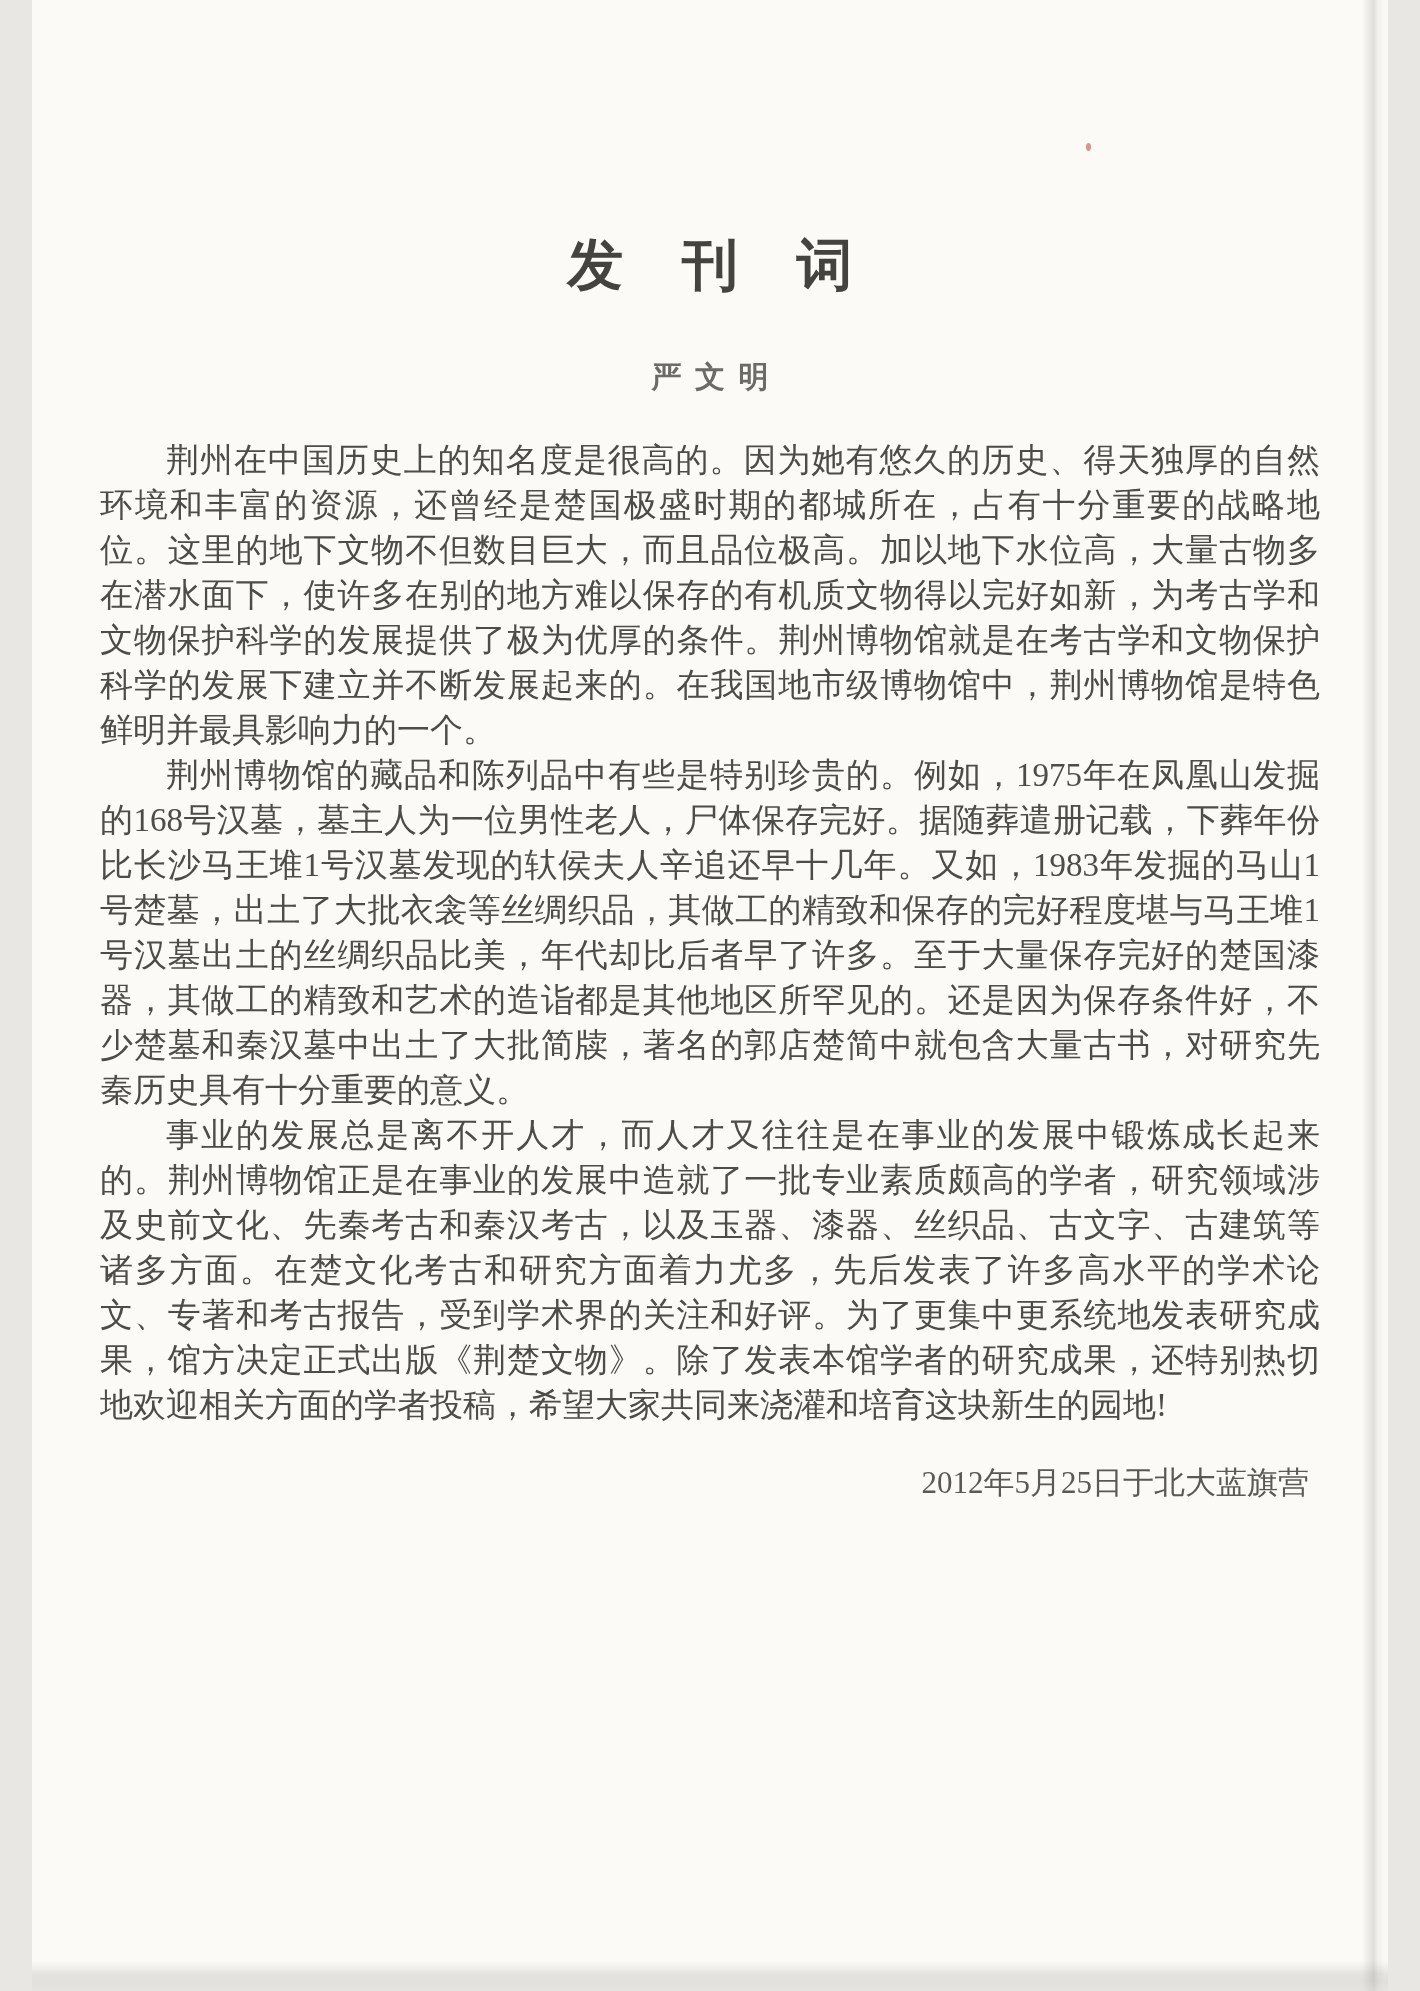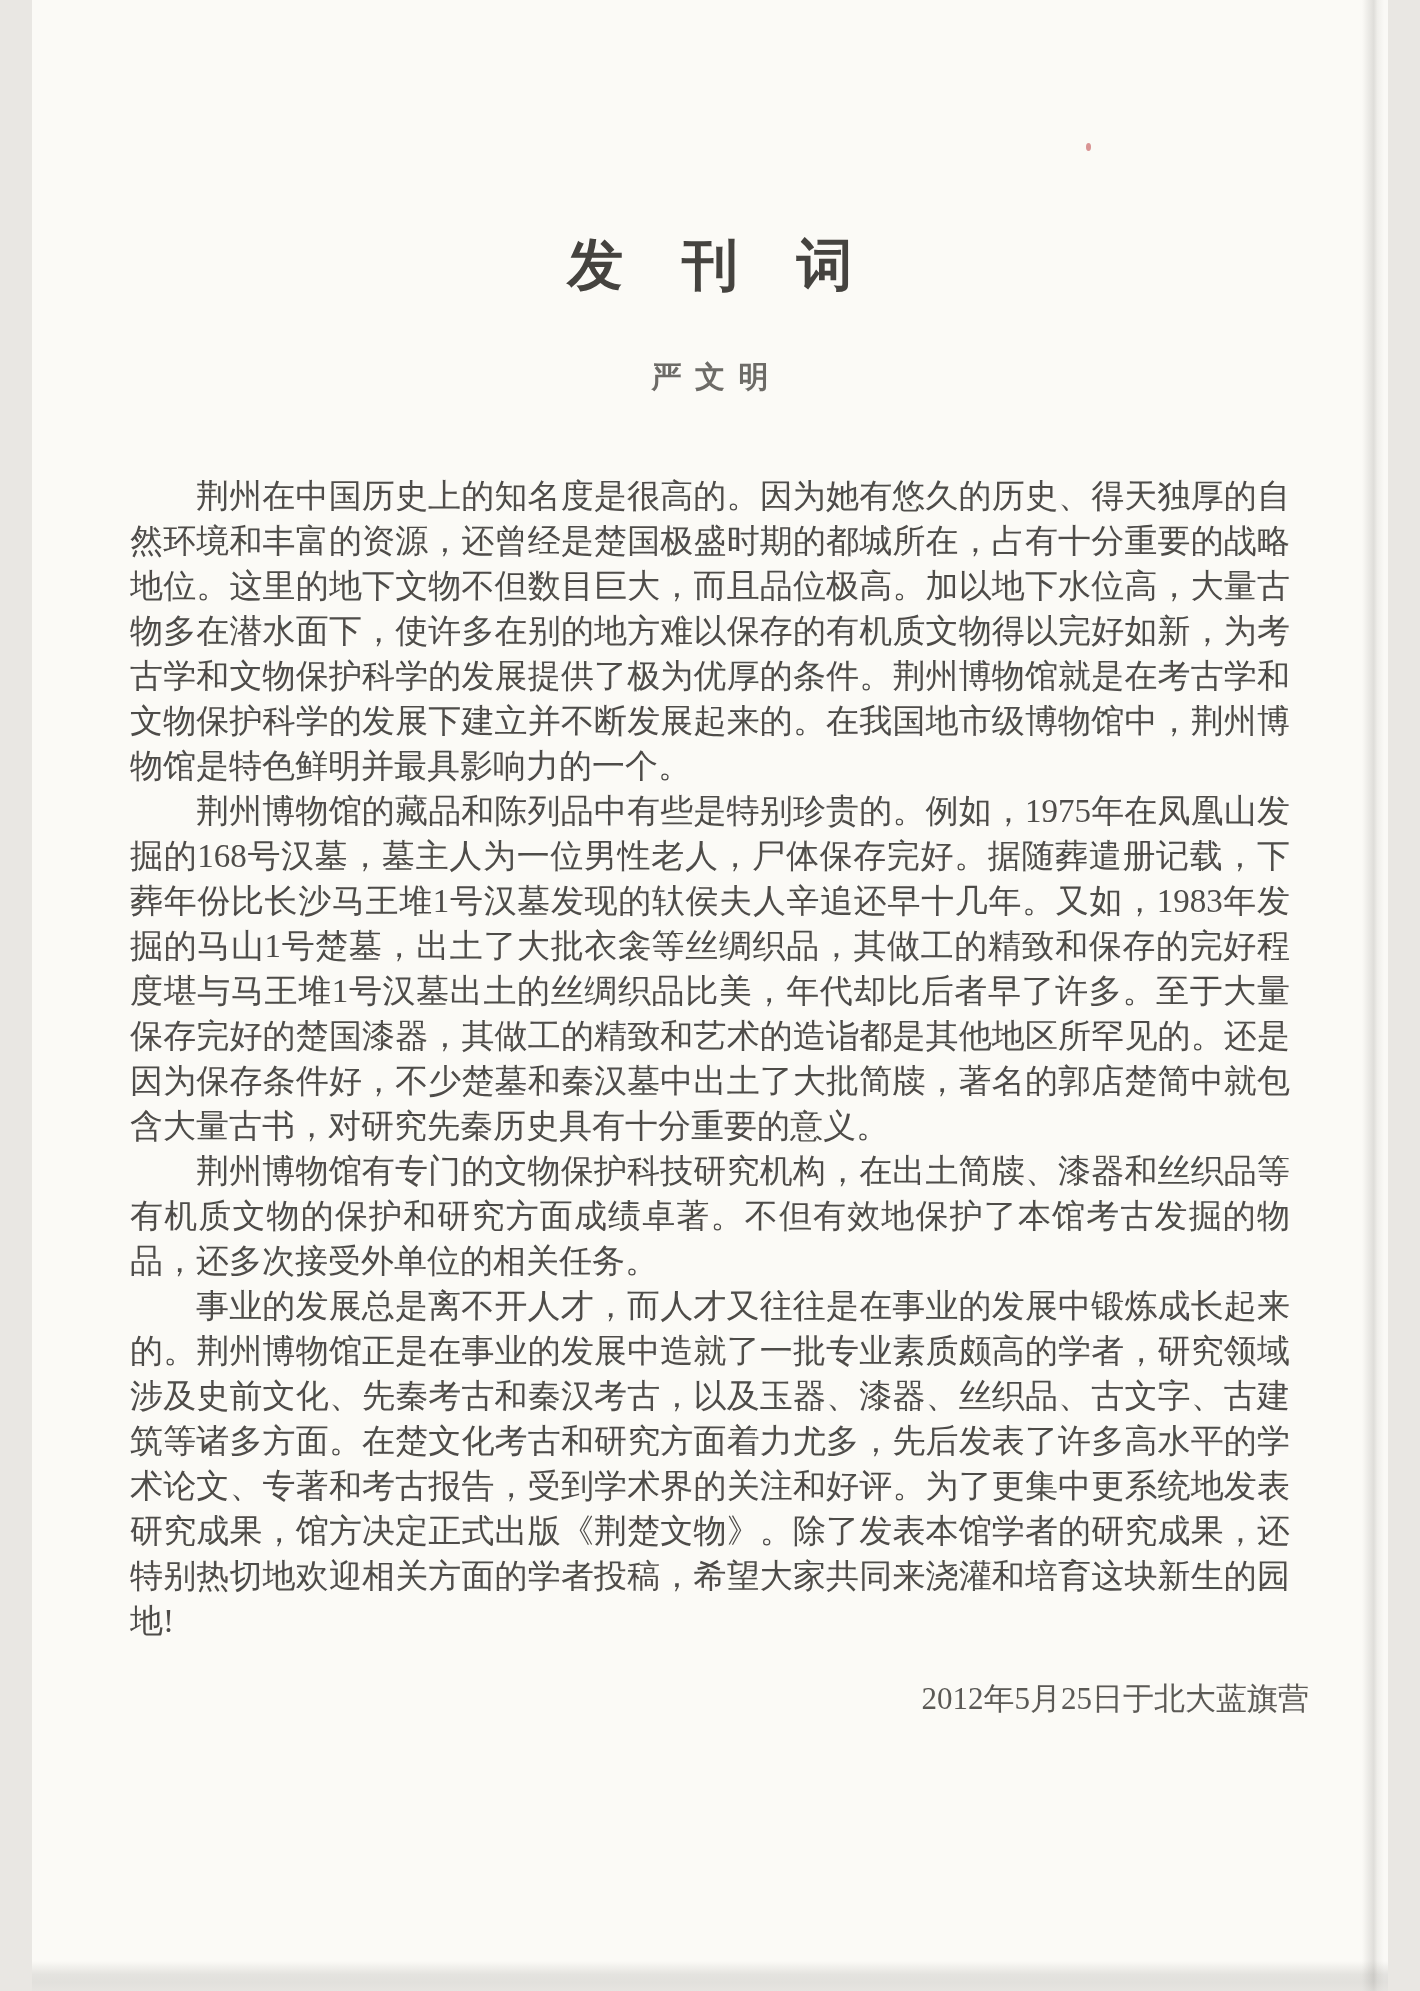--- a/index.html
+++ b/index.html
@@ -31,22 +31,22 @@
   .author {
     margin-top: 58px;
     text-align: center;
     font-size: 30px;
     font-weight: bold;
     color: #6d6b67;
     letter-spacing: 0.45em;
     text-indent: 0.45em;
   }
   .body-text {
-    margin-top: 76px;
-    padding: 0 98px;
+    margin-top: 40px;
+    padding: 0 68px;
   }
   .body-text p {
     margin: 0;
     font-size: 33px;
     line-height: 45px;
     text-align: justify;
     text-justify: inter-character;
     text-indent: 2em;
     color: #4e4c49;
   }
@@ -100,21 +100,20 @@
 
 <div class="page">
 
   <h1 class="page-title">发刊词</h1>
 
   <div class="author">严文明</div>
 
   <div class="body-text">
       <p>荆州在中国历史上的知名度是很高的。因为她有悠久的历史、得天独厚的自然环境和丰富的资源，还曾经是楚国极盛时期的都城所在，占有十分重要的战略地位。这里的地下文物不但数目巨大，而且品位极高。加以地下水位高，大量古物多在潜水面下，使许多在别的地方难以保存的有机质文物得以完好如新，为考古学和文物保护科学的发展提供了极为优厚的条件。荆州博物馆就是在考古学和文物保护科学的发展下建立并不断发展起来的。在我国地市级博物馆中，荆州博物馆是特色鲜明并最具影响力的一个。</p>
       <p>荆州博物馆的藏品和陈列品中有些是特别珍贵的。例如，1975年在凤凰山发掘的168号汉墓，墓主人为一位男性老人，尸体保存完好。据随葬遣册记载，下葬年份比长沙马王堆1号汉墓发现的轪侯夫人辛追还早十几年。又如，1983年发掘的马山1号楚墓，出土了大批衣衾等丝绸织品，其做工的精致和保存的完好程度堪与马王堆1号汉墓出土的丝绸织品比美，年代却比后者早了许多。至于大量保存完好的楚国漆器，其做工的精致和艺术的造诣都是其他地区所罕见的。还是因为保存条件好，不少楚墓和秦汉墓中出土了大批简牍，著名的郭店楚简中就包含大量古书，对研究先秦历史具有十分重要的意义。</p>
-      <p>荆州博物馆有专门的文物保护科技研究机构，在出土简牍、漆器和丝织品等有机质文物的保护和研究方面成绩卓著。不但有效地保护了本馆考古发掘的物品，还多次接受外单位的相关任务。</p>
       <p>事业的发展总是离不开人才，而人才又往往是在事业的发展中锻炼成长起来的。荆州博物馆正是在事业的发展中造就了一批专业素质颇高的学者，研究领域涉及史前文化、先秦考古和秦汉考古，以及玉器、漆器、丝织品、古文字、古建筑等诸多方面。在楚文化考古和研究方面着力尤多，先后发表了许多高水平的学术论文、专著和考古报告，受到学术界的关注和好评。为了更集中更系统地发表研究成果，馆方决定正式出版《荆楚文物》。除了发表本馆学者的研究成果，还特别热切地欢迎相关方面的学者投稿，希望大家共同来浇灌和培育这块新生的园地!</p>
     </div>
 
   <div class="dateline">2012年5月25日于北大蓝旗营</div>
 
   <div class="scan-edge-right"></div>
 
   <div class="scan-edge-bottom"></div>
 
   <div class="red-speck"></div>

